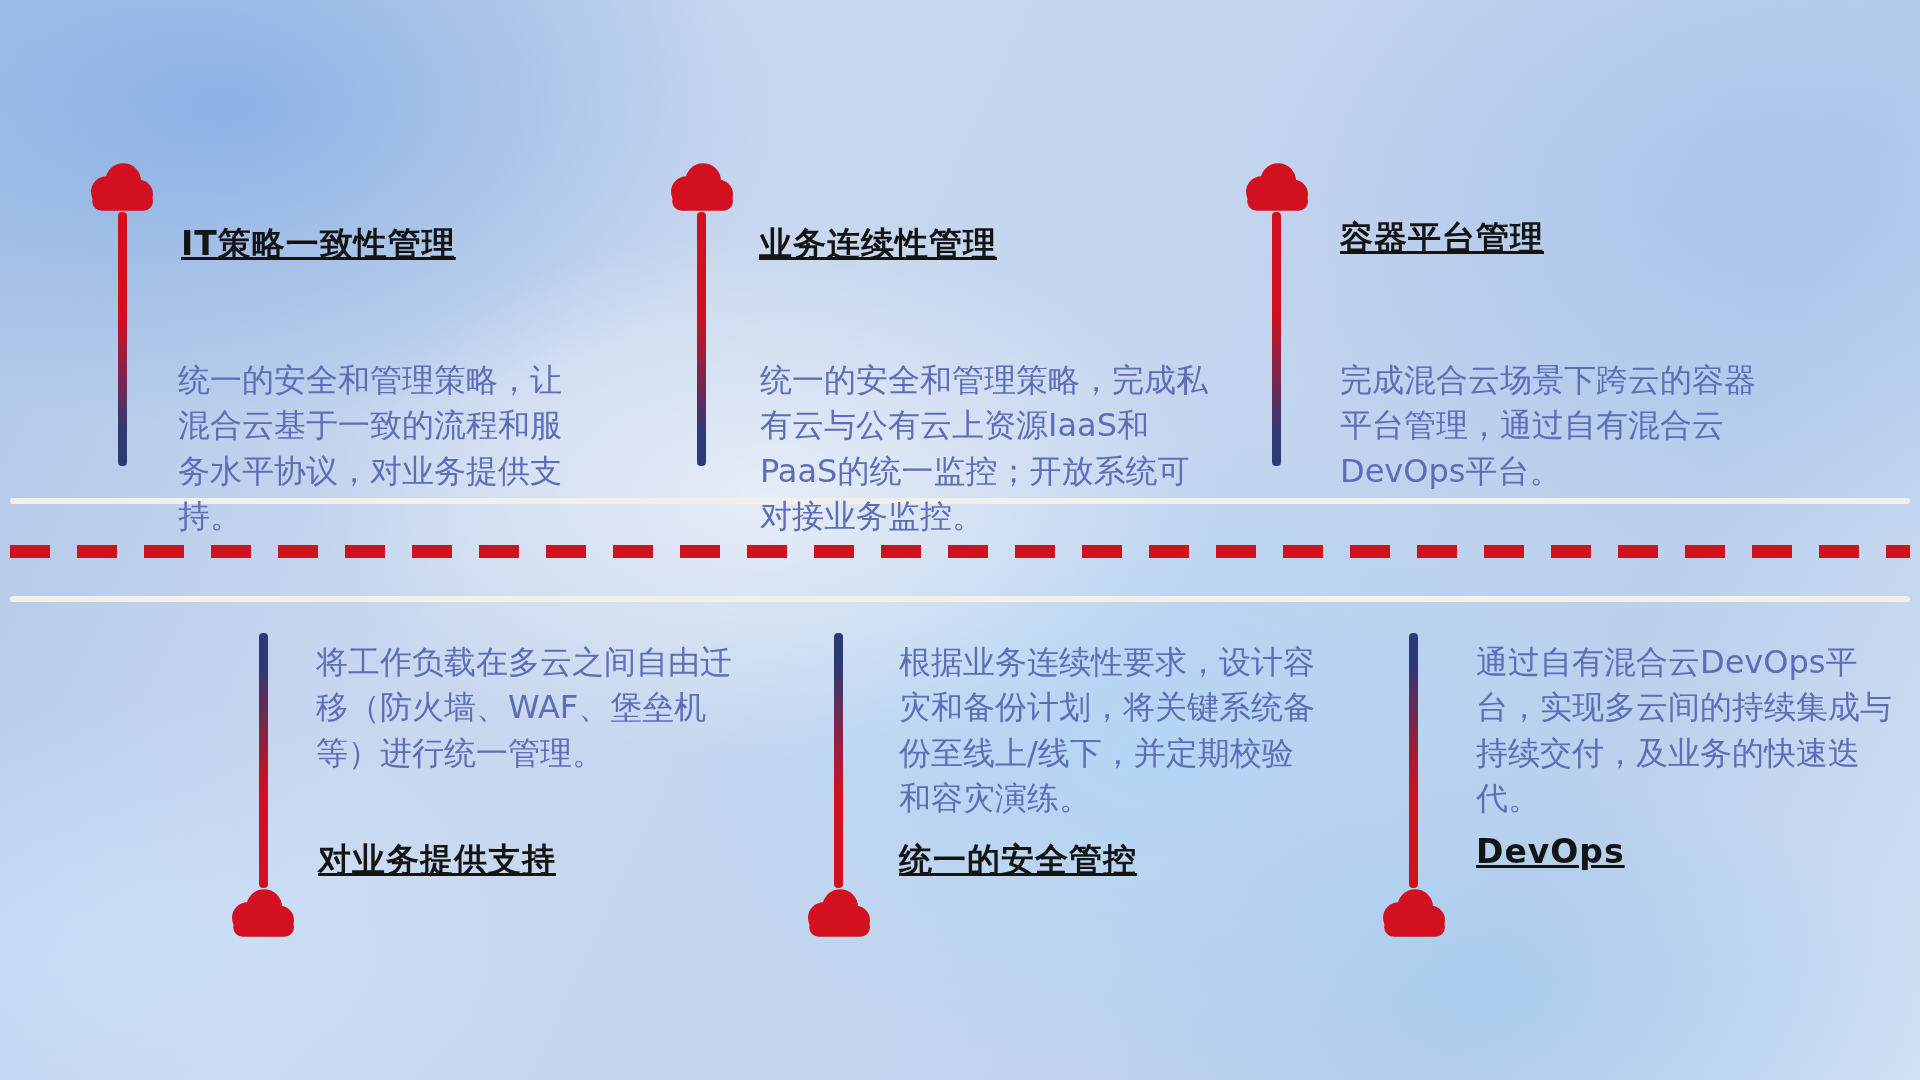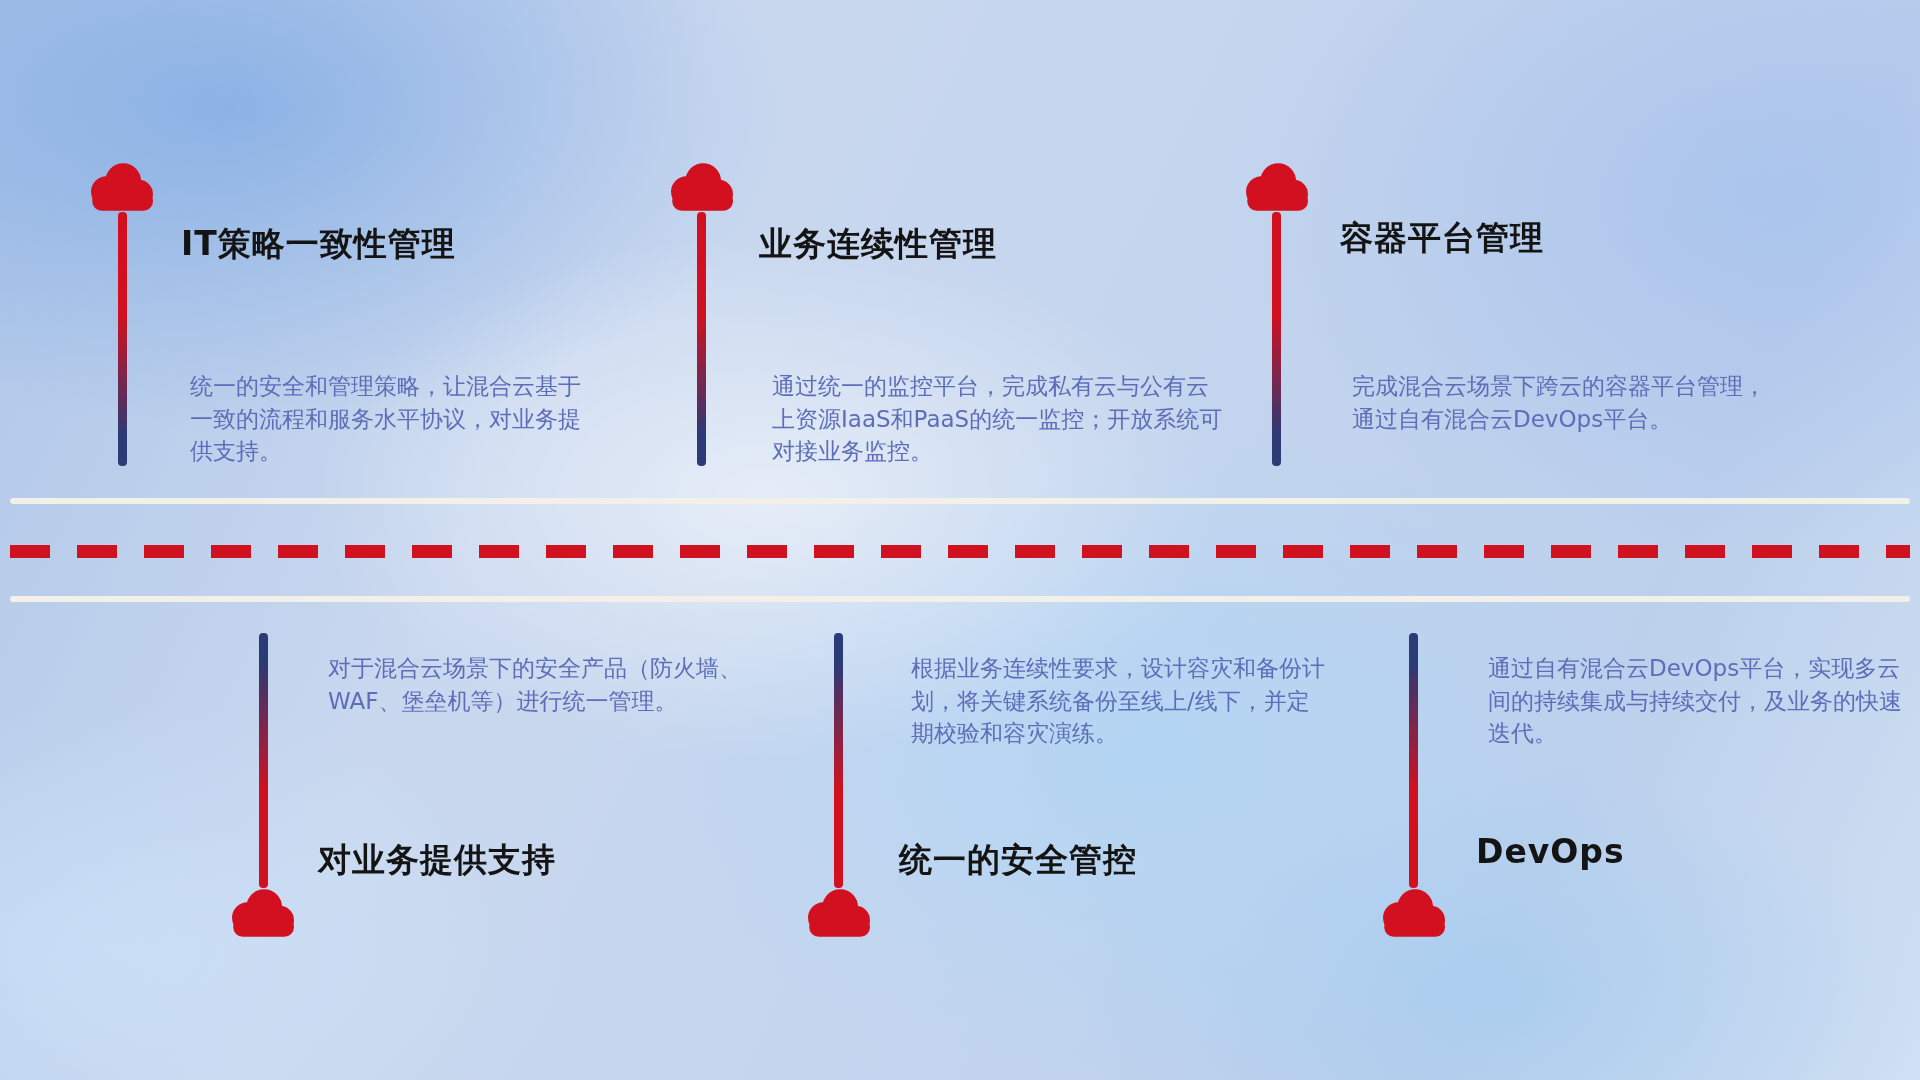--- a/index.html
+++ b/index.html
@@ -51,24 +51,25 @@
     position:absolute; width:72px; height:50px;
     fill: var(--cloud-red, #d0111f);
   }
 
   .title {
     position:absolute; margin:0;
     font-size:33px; font-weight:700;
     color: var(--title-black, #141414);
     letter-spacing:1px;
     white-space:nowrap;
+    text-decoration:underline;
   }
   .desc {
-    position:absolute; margin:12px;
-    font-size:23px; line-height:1.42;
+    position:absolute; margin:0;
+    font-size:32px; line-height:1.42;
     color: var(--desc-blue, #5d6db8);
   }
 </style>
 </head>
 <body>
 
 <div class="canvas">
 
   <div class="road-line" style="top:498px"></div>
   <div class="road-dash" style="top:545px"></div>
@@ -88,38 +89,38 @@
 
   <div class="item">
     <svg class="cloud" style="left:666px; top:162px" viewBox="0 0 60 42">
       <circle cx="17" cy="25" r="13"></circle>
         <circle cx="31" cy="16" r="15"></circle>
         <circle cx="44" cy="27" r="12"></circle>
         <rect x="5" y="25" width="51" height="16" rx="8"></rect>
     </svg>
     <div class="pin down" style="left:697px; top:212px; height:254px"></div>
     <h2 class="title" style="left:759px; top:222px">业务连续性管理</h2>
-    <p class="desc" style="left:760px; top:358px; width:455px">通过统一的监控平台，完成私有云与公有云上资源IaaS和PaaS的统一监控；开放系统可对接业务监控。</p>
+    <p class="desc" style="left:760px; top:358px; width:455px">统一的安全和管理策略，完成私有云与公有云上资源IaaS和PaaS的统一监控；开放系统可对接业务监控。</p>
   </div>
 
   <div class="item">
     <svg class="cloud" style="left:1241px; top:162px" viewBox="0 0 60 42">
       <circle cx="17" cy="25" r="13"></circle>
         <circle cx="31" cy="16" r="15"></circle>
         <circle cx="44" cy="27" r="12"></circle>
         <rect x="5" y="25" width="51" height="16" rx="8"></rect>
     </svg>
     <div class="pin down" style="left:1272px; top:212px; height:254px"></div>
     <h2 class="title" style="left:1340px; top:216px">容器平台管理</h2>
     <p class="desc" style="left:1340px; top:358px; width:420px">完成混合云场景下跨云的容器平台管理，通过自有混合云DevOps平台。</p>
   </div>
 
   <div class="item">
     <div class="pin up" style="left:259px; top:633px; height:255px"></div>
-    <p class="desc" style="left:316px; top:640px; width:420px">对于混合云场景下的安全产品（防火墙、WAF、堡垒机等）进行统一管理。</p>
+    <p class="desc" style="left:316px; top:640px; width:420px">将工作负载在多云之间自由迁移（防火墙、WAF、堡垒机等）进行统一管理。</p>
     <h2 class="title" style="left:318px; top:838px">对业务提供支持</h2>
     <svg class="cloud" style="left:227px; top:888px" viewBox="0 0 60 42">
       <circle cx="17" cy="25" r="13"></circle>
         <circle cx="31" cy="16" r="15"></circle>
         <circle cx="44" cy="27" r="12"></circle>
         <rect x="5" y="25" width="51" height="16" rx="8"></rect>
     </svg>
   </div>
 
   <div class="item">

